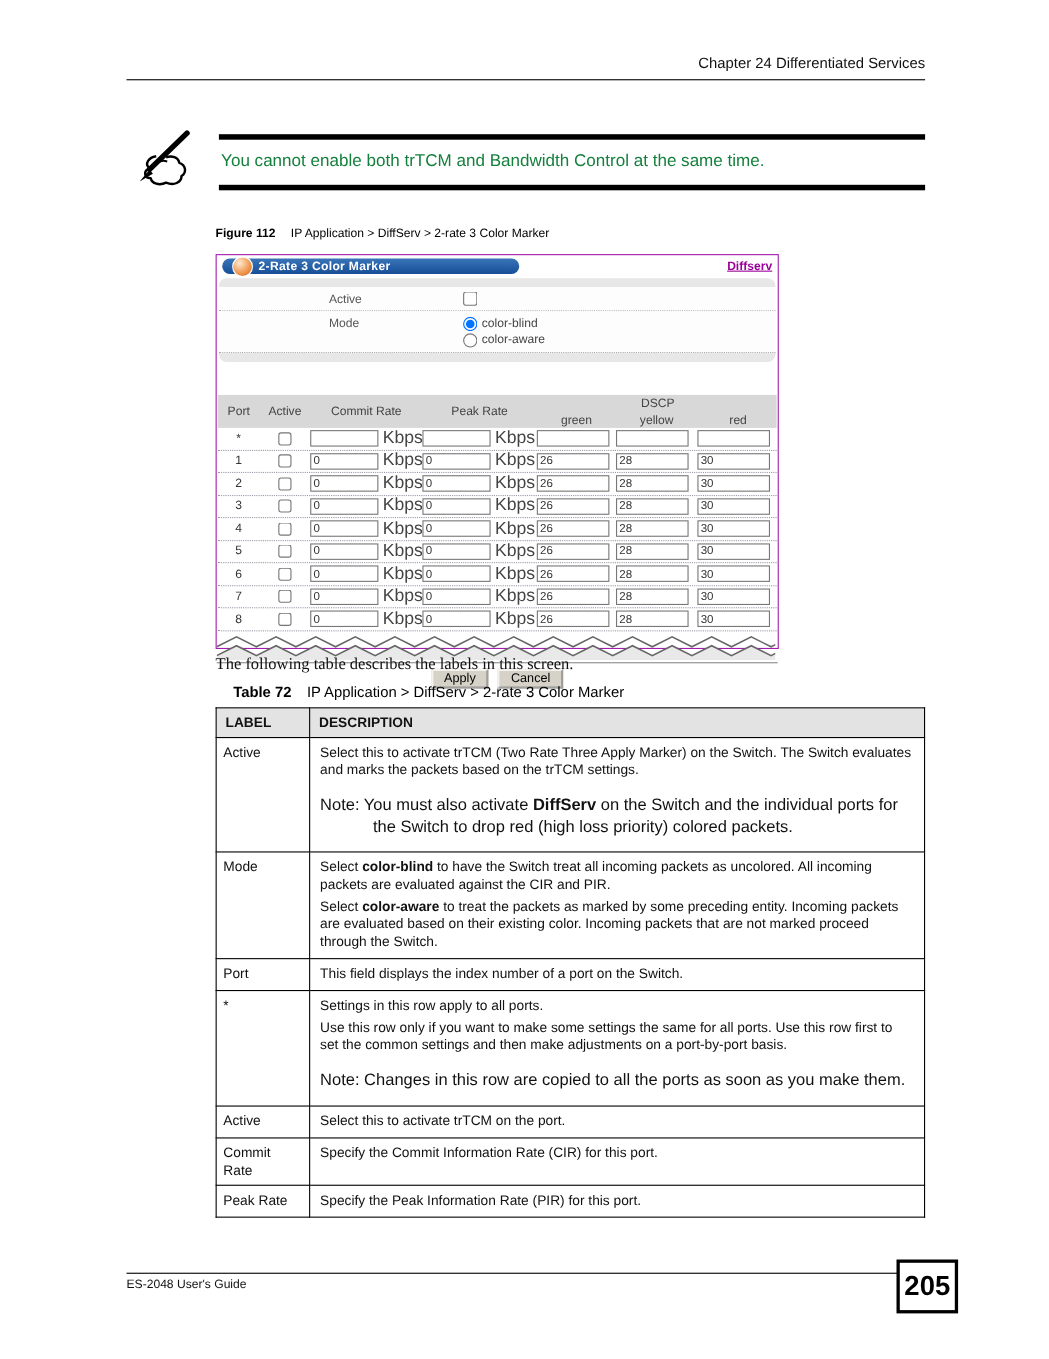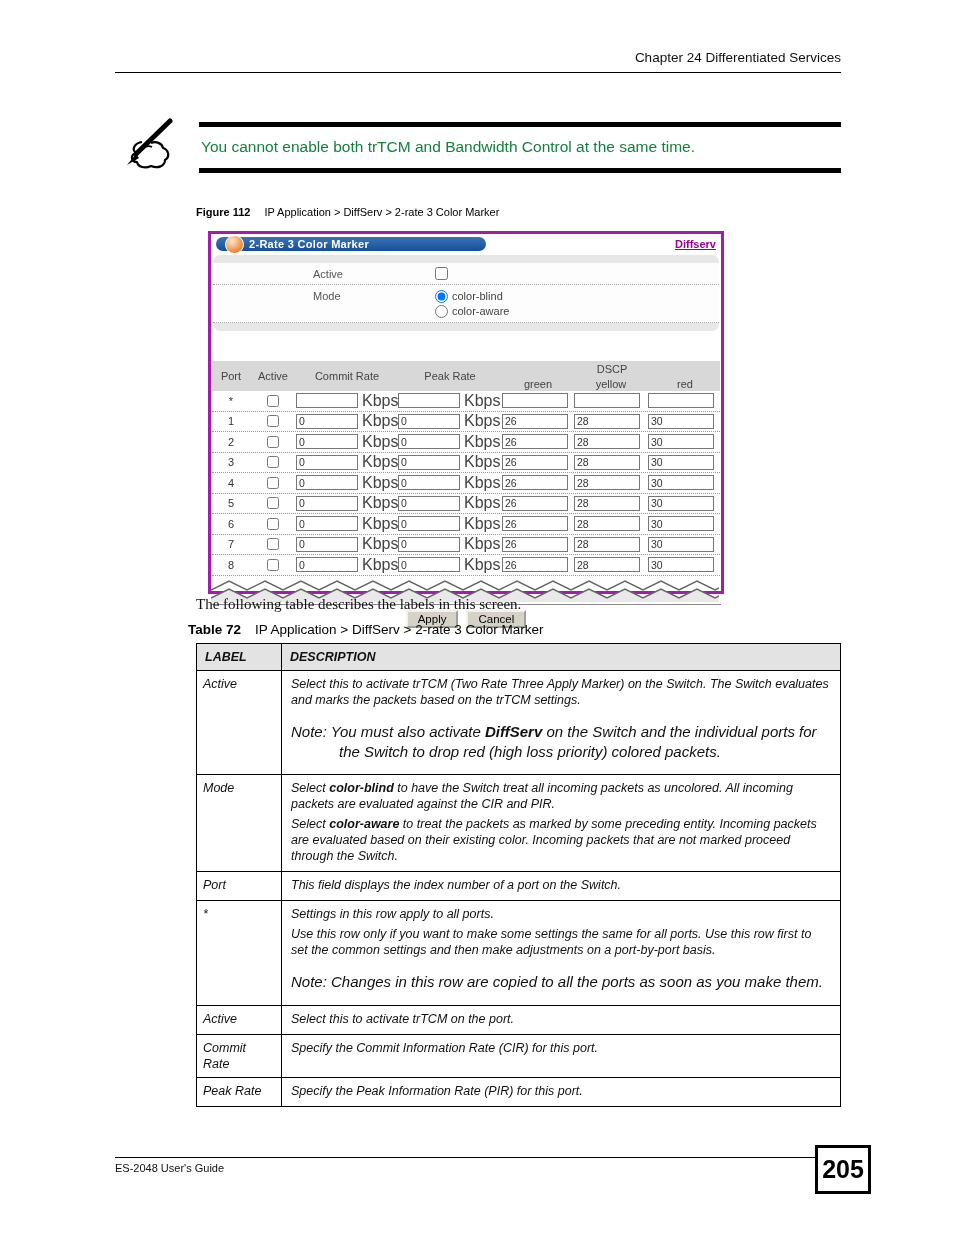--- a/index.html
+++ b/index.html
@@ -15,22 +15,22 @@
   .note-icon{position:absolute;top:118px;left:120px;width:54px;height:52px;}
   .note-box{position:absolute;top:122px;left:199px;width:642px;}
   .note-bar{height:5px;background:#000;}
   .note-text{padding:11px 2px 12px 2px;font-size:15.5px;color:#15803d;}
 
   
   .figure-caption{position:absolute;top:206px;left:196px;font-size:11px;}
   .cap-label{font-weight:bold;margin-right:14px;}
 
   
-  .shot{position:absolute;top:231px;left:208px;width:510px;height:357px;
-        border:3px solid #a21caf;background:#fff;font-family:"Liberation Sans",sans-serif;}
+  .shot{position:absolute;top:231px;left:196px;width:510px;height:357px;
+        border:1px solid #a21caf;background:#fff;font-family:"Liberation Sans",sans-serif;}
   .shot-titlebar{position:relative;height:21px;}
   .shot-pill{position:absolute;left:5px;top:3px;width:270px;height:14px;border-radius:8px;
              background:linear-gradient(#3a74b8,#164f97);}
   .shot-ball{position:absolute;left:14px;top:1px;width:17px;height:17px;border-radius:50%;
              border:1px solid #fff;
              background:radial-gradient(circle at 35% 30%,#ffe9d2,#f09a52 55%,#c9671e);}
   .shot-title{position:absolute;left:38px;top:4px;font-size:11px;font-weight:bold;color:#fff;
               letter-spacing:.3px;}
   .shot-link{position:absolute;right:5px;top:4px;font-size:11px;font-weight:bold;color:#909;
              text-decoration:underline;cursor:pointer;}
@@ -65,25 +65,25 @@
 
   .torn{display:block;margin:0;}
   .shot-hr{border-top:1px solid #8a8a8a;margin:2px 0 0 0;}
   .shot-buttons{display:flex;justify-content:center;gap:8px;padding:5px 0 4px 0;}
   .btn95{font-family:"Liberation Sans",sans-serif;font-size:11.5px;color:#000;
          background:#d6d2c8;border:2px outset #f4f2ee;padding:1px 10px;cursor:pointer;}
 
   
   .following{position:absolute;top:596px;left:196px;font-family:"Liberation Serif",serif;
              font-size:15px;color:#111;}
-  .table-caption{position:absolute;top:622px;left:188px;font-size:13.5px;}
+  .table-caption{position:absolute;top:622px;left:212px;font-size:13.5px;}
 
   
   .desc-table{position:absolute;top:643px;left:196px;width:645px;border-collapse:collapse;
-              font-size:12.5px;line-height:1.28;color:#111;font-style:italic;}
+              font-size:12.5px;line-height:1.28;color:#111;}
   .desc-table td,.desc-table th{border:1px solid #000;vertical-align:top;text-align:left;}
   .desc-table th{background:#e3e3e3;font-weight:bold;padding:5px 8px;font-size:12.5px;}
   .desc-table th.lab{width:68px;}
   .label-cell{width:68px;padding:5px 6px;}
   .desc-cell{padding:5px 9px;}
   .cell-p{margin:0 0 4px 0;}
   .cell-p:last-child{margin-bottom:2px;}
   .cell-note{font-size:15px;line-height:1.3;margin:14px 0 8px 0;padding-left:48px;text-indent:-48px;}
   .b{font-weight:bold;}
 

